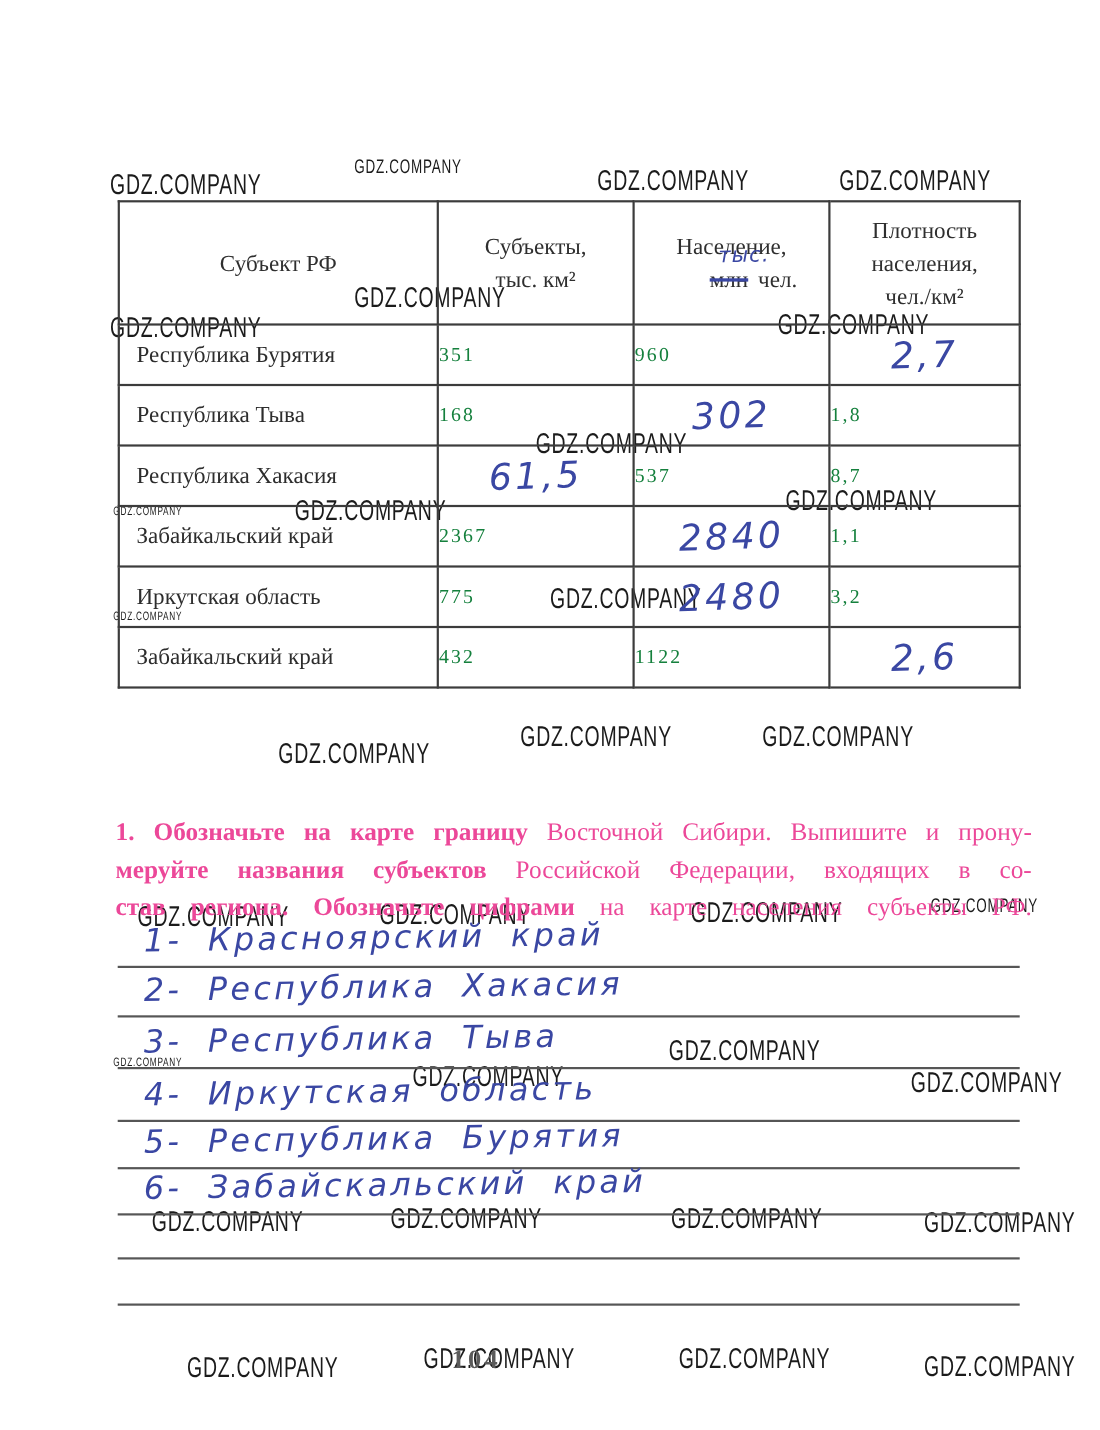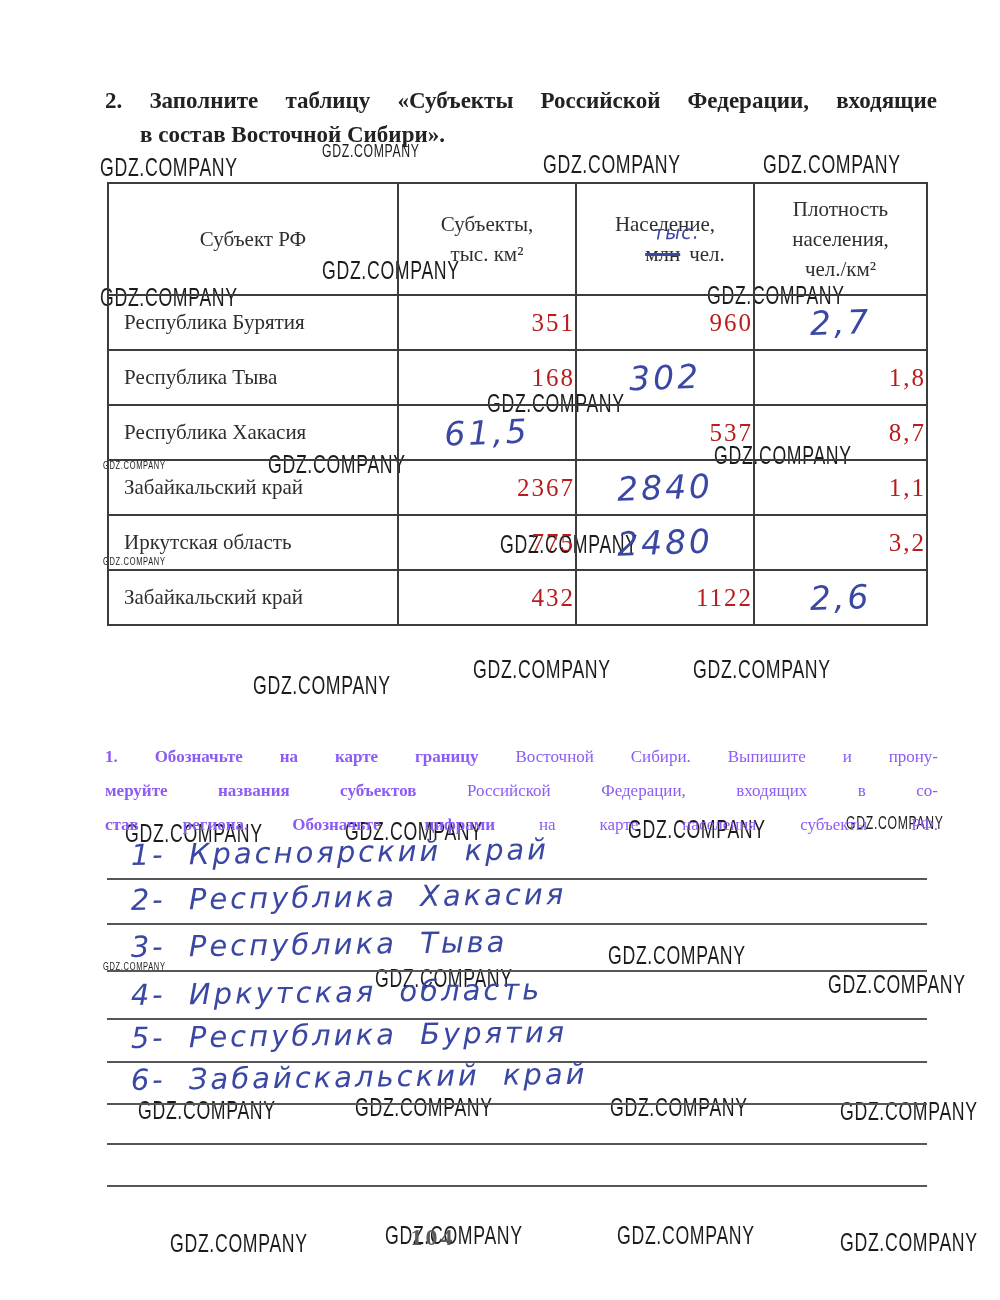--- a/index.html
+++ b/index.html
@@ -10,32 +10,32 @@
   .task-title{position:absolute;left:105px;top:84px;width:832px;
               font-size:23px;font-weight:700;color:#222;line-height:34px;}
   .task-title .line-just{text-align:justify;text-align-last:justify;}
   .task-title .line2{padding-left:35px;}
 
   .practicum{position:absolute;left:0;top:692px;width:1000px;text-align:center;
              font-family:"Liberation Sans",sans-serif;font-weight:700;
              font-size:23px;color:#3a3a3a;letter-spacing:0.5px;}
 
   .task1{position:absolute;left:105px;top:740px;width:833px;
-         font-size:17px;line-height:34px;color:#8b5cf6;font-family:Liberation Serif, serif;}
+         font-size:23px;line-height:34px;color:#ec4899;font-family:Liberation Serif, serif;}
   .task1 .task-line{text-align:justify;text-align-last:justify;}
 
   
   .subj-table{position:absolute;left:107px;top:182px;border-collapse:collapse;
               table-layout:fixed;width:819px;}
   .subj-table th,.subj-table td{border:2px solid #3c3c3c;padding:0;overflow:visible;}
   .subj-table th{height:110px;font-weight:400;font-size:21px;line-height:30px;
                  text-align:center;vertical-align:middle;color:#2f2f2f;}
   .subj-table td{height:53px;vertical-align:middle;}
   .cell-name{text-align:left;padding-left:15px !important;font-size:21px;color:#2d2d2d;}
-  .print-num{display:block;text-align:right;font-size:25px;letter-spacing:2px;color:#b91c1c;}
+  .print-num{display:block;text-align:left;font-size:18px;letter-spacing:2px;color:#15803d;}
 
   
   .hand{font-family:"DejaVu Sans",sans-serif;font-style:italic;color:#3a47a3;}
   .hand-num{display:block;text-align:center;font-size:33px;letter-spacing:3px;
             transform:rotate(-2deg);}
   .pop-line2{position:relative;display:inline-block;margin-left:40px;}
   .corr{position:absolute;top:-22px;left:8px;font-size:19px;letter-spacing:1px;
         transform:rotate(-1deg);}
   .struck{text-decoration:line-through;text-decoration-color:#3a47a3;
           text-decoration-thickness:3px;margin-right:9px;}
@@ -92,24 +92,20 @@
       <div class="wm l" style="left: 138px; top: 1095px;"><span class="wm-inner">GDZ.COMPANY</span></div>
       <div class="wm l" style="left: 355px; top: 1092px;"><span class="wm-inner">GDZ.COMPANY</span></div>
       <div class="wm l" style="left: 610px; top: 1092px;"><span class="wm-inner">GDZ.COMPANY</span></div>
       <div class="wm l" style="left: 840px; top: 1096px;"><span class="wm-inner">GDZ.COMPANY</span></div>
       <div class="wm l" style="left: 170px; top: 1228px;"><span class="wm-inner">GDZ.COMPANY</span></div>
       <div class="wm l" style="left: 385px; top: 1220px;"><span class="wm-inner">GDZ.COMPANY</span></div>
       <div class="wm l" style="left: 617px; top: 1220px;"><span class="wm-inner">GDZ.COMPANY</span></div>
       <div class="wm l" style="left: 840px; top: 1227px;"><span class="wm-inner">GDZ.COMPANY</span></div>
     </div>
 
-  <div class="task-title">
-    <div class="line-just">2. Заполните таблицу «Субъекты Российской Федерации, входящие</div>
-    <div class="line2">в состав Восточной Сибири».</div>
-  </div>
 
   <table class="subj-table">
     <colgroup>
         <col style="width:290px">
         <col style="width:178px">
         <col style="width:178px">
         <col style="width:173px">
       </colgroup>
     <thead>
       <tr>

